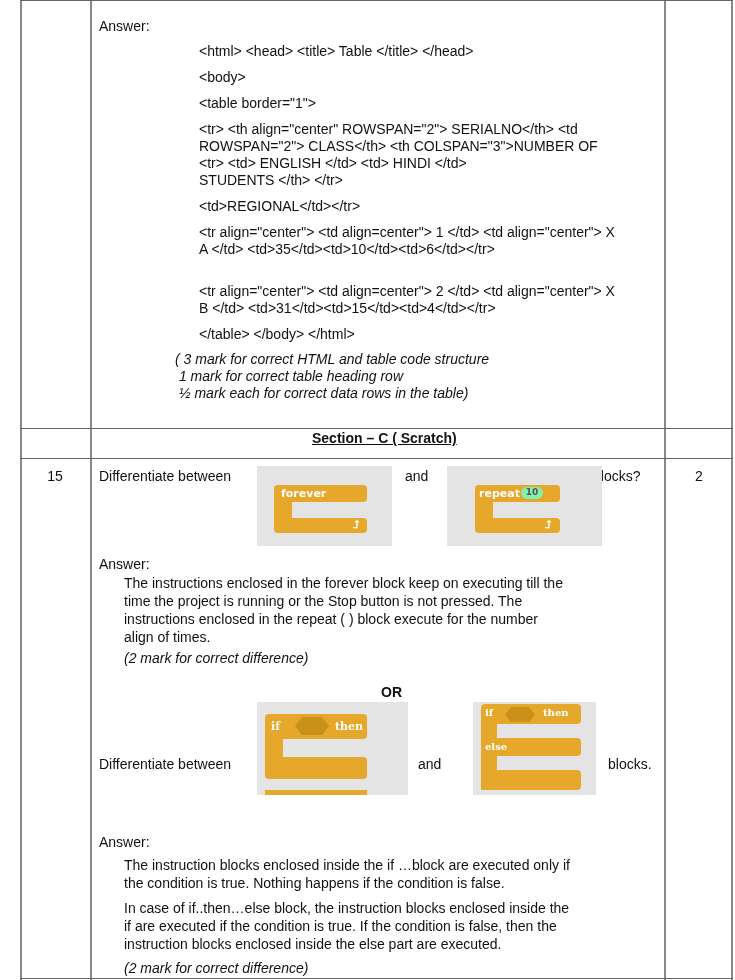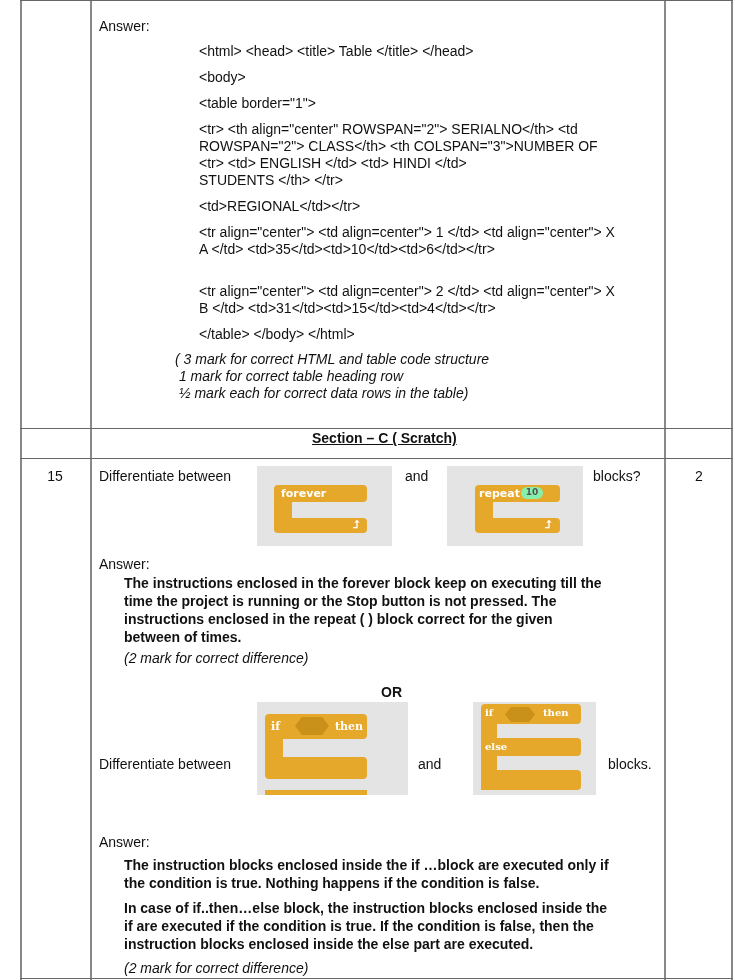--- a/index.html
+++ b/index.html
@@ -10,21 +10,21 @@
     .hline { position: absolute; left: 20px; width: 662px; height: 1px; background: #666; }
     .hline.top { top: 0; }
     .hline.bottom { top: 978px; }
 
     .abs { position: absolute; }
 
     .answer-label { font-weight: normal; font-size: 14px; }
     .code-line { font-size: 14px; line-height: 17px; }
     .italic { font-style: italic; font-size: 14px; line-height: 17px; }
     .section-title { font-weight: bold; text-decoration: underline; font-size: 14px; }
-    .bold-para { font-weight: bold; font-size: 14px; line-height: 18px; }
+    .bold-para { font-weight: normal; font-size: 14px; line-height: 18px; }
     .qnum { font-size: 14px; width: 62px; text-align: center; }
     .marks { font-size: 14px; width: 66px; text-align: center; }
 
     .block-img { position: absolute; background: #e4e4e4; }
     .sb { position: absolute; background: #e6a82a; border-radius: 4px; }
     .sb-text { position: absolute; color: #fff; font-weight: bold; font-size: 11px; font-family: "DejaVu Sans", sans-serif; }
     .pill { position: absolute; background: #86efac; border-radius: 8px; color: #555; font-size: 9px; font-weight: bold; text-align: center; line-height: 11px; font-family: "DejaVu Sans", sans-serif; }
     .hex { position: absolute; background: #c9901a; clip-path: polygon(20% 0, 80% 0, 100% 50%, 80% 100%, 20% 100%, 0 50%); }
     .arrow { position: absolute; color: #fff; font-size: 11px; font-weight: bold; }
   </style>
@@ -74,35 +74,35 @@
 <div class="abs" style="left:593px; top:468px;">blocks?</div>
 
 <div class="block-img" style="left:257px; top:466px; width:135px; height:80px;">
   <div class="sb" style="left:17px; top:19px; width:93px; height:17px;"></div>
   <div class="sb" style="left:17px; top:30px; width:18px; height:28px; border-radius:0;"></div>
   <div class="sb" style="left:17px; top:52px; width:93px; height:15px;"></div>
   <div class="sb-text" style="left:24px; top:21px;">forever</div>
   <div class="arrow" style="left:96px; top:52px;">⮥</div>
 </div>
 
-<div class="block-img" style="left:447px; top:466px; width:136px; height:80px;">
+<div class="block-img" style="left:447px; top:466px; width:155px; height:80px;">
   <div class="sb" style="left:28px; top:19px; width:85px; height:17px;"></div>
   <div class="sb" style="left:28px; top:30px; width:18px; height:28px; border-radius:0;"></div>
   <div class="sb" style="left:28px; top:52px; width:85px; height:15px;"></div>
   <div class="sb-text" style="left:32px; top:21px;">repeat</div>
   <div class="pill" style="left:74px; top:21px; width:22px; height:12px;">10</div>
   <div class="arrow" style="left:98px; top:52px;">⮥</div>
 </div>
 
 <div class="abs answer-label" style="left:99px; top:556px;">Answer:</div>
 <div class="abs" style="left:124px; top:574px; width:540px;">
   <div class="bold-para">The instructions enclosed in the forever block keep on executing till the</div>
   <div class="bold-para">time the project is running or the Stop button is not pressed. The</div>
-  <div class="bold-para">instructions enclosed in the repeat ( ) block correct for the given</div>
-  <div class="bold-para">between of times.</div>
+  <div class="bold-para">instructions enclosed in the repeat ( ) block execute for the number</div>
+  <div class="bold-para">align of times.</div>
 </div>
 <div class="abs italic" style="left:124px; top:650px;">(2 mark for correct difference)</div>
 
 <div class="abs" style="left:381px; top:684px; font-weight:bold;">OR</div>
 
 <div class="abs" style="left:99px; top:756px;">Differentiate between</div>
 <div class="abs" style="left:418px; top:756px;">and</div>
 <div class="abs" style="left:608px; top:756px;">blocks.</div>
 
 <div class="block-img" style="left:257px; top:702px; width:151px; height:93px;">

